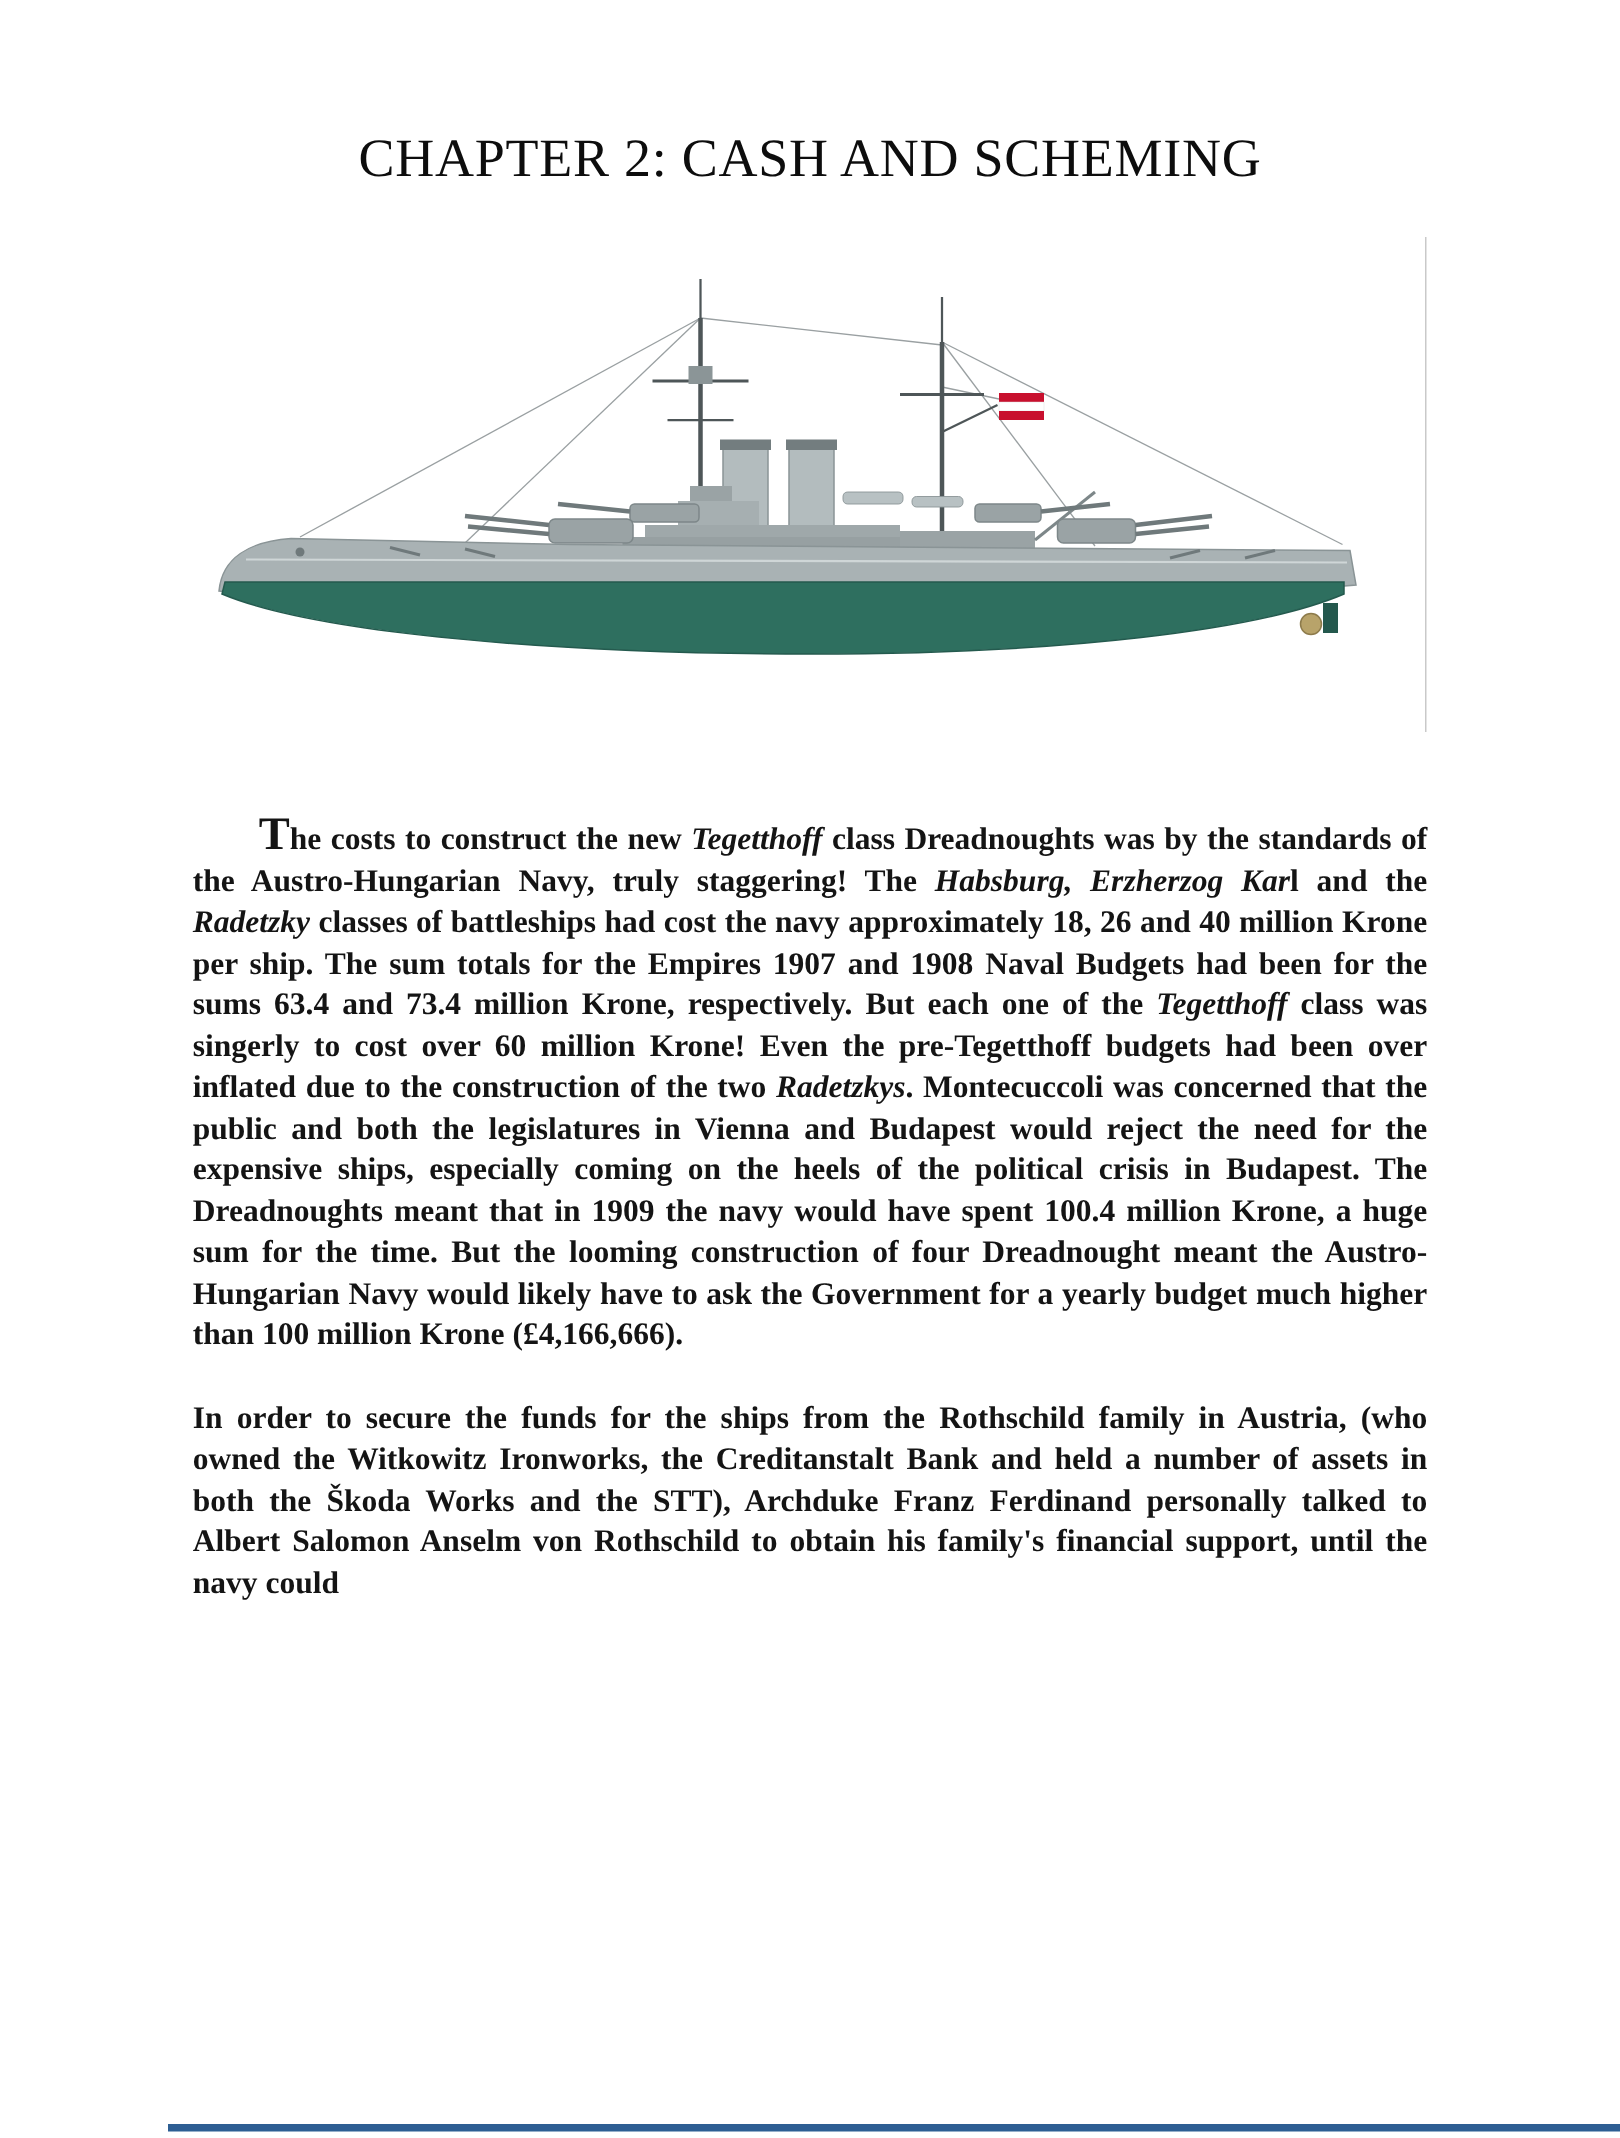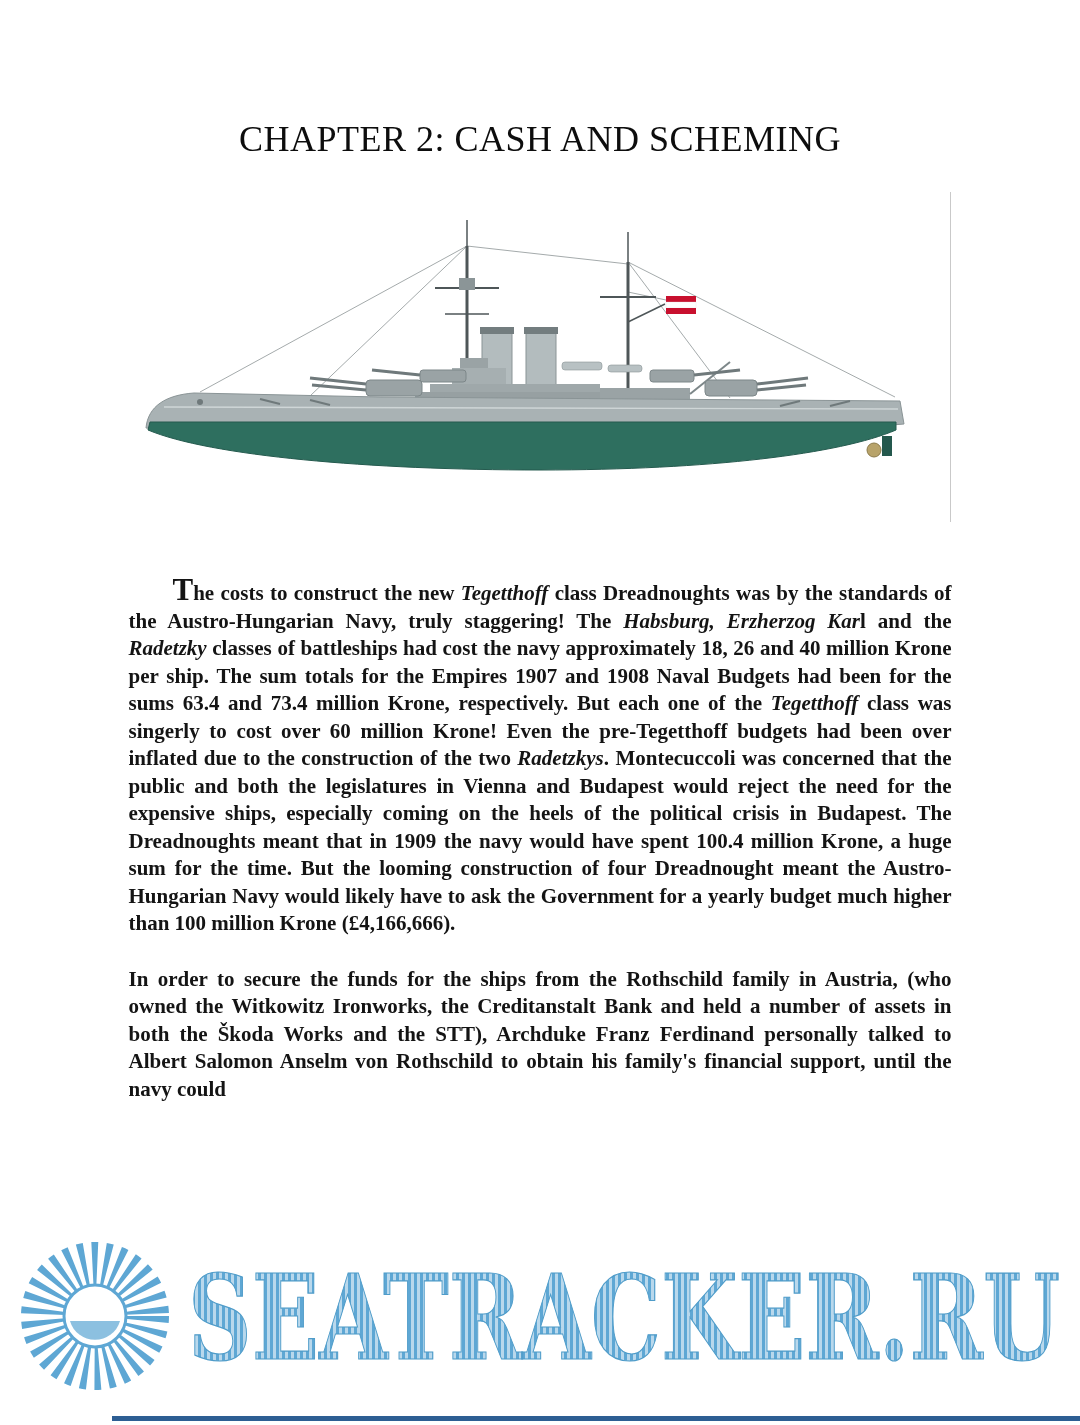--- a/index.html
+++ b/index.html
@@ -6,21 +6,21 @@
   .page {
     position:relative;
     width:1080px; height:1425px;
     margin:0 auto;
     background:#ffffff;
     font-family:"Liberation Serif", serif;
     color:#141414;
     overflow:hidden;
   }
   .chapter-title {
-    padding-top:118px;
+    padding-top:84px;
     text-align:center;
     font-size:36px;
     font-weight:400;
     letter-spacing:0.5px;
     color:#0d0d0d;
   }
   .illustration {
     width:820px; height:330px;
     margin:32px auto 0 auto;
     position:relative;
@@ -137,34 +137,16 @@
         <rect x="752" y="244" width="10" height="20" fill="#24584d"></rect>
       </g>
     </svg>
   </div>
 
   <div class="body-text">
     <p class="indent-first"><span class="drop-cap">T</span><span><span>he costs to construct the new </span><span class="italic">Tegetthoff</span><span> class Dreadnoughts was by the standards of the Austro-Hungarian Navy, truly staggering!  The </span><span class="italic">Habsburg, Erzherzog Kar</span><span>l and the </span><span class="italic">Radetzky</span><span> classes of battleships had cost the navy approximately 18, 26 and 40 million Krone per ship. The sum totals for the Empires 1907 and 1908 Naval Budgets had been for the sums 63.4 and 73.4 million Krone, respectively. But each one of the </span><span class="italic">Tegetthoff</span><span> class was singerly to cost over 60 million Krone!  Even the pre-Tegetthoff budgets had been over inflated due to the construction of the two </span><span class="italic">Radetzkys</span><span>. Montecuccoli was concerned that the public and both the legislatures in Vienna and Budapest would reject the need for the expensive ships, especially coming on the heels of the political crisis in Budapest. The Dreadnoughts meant that in 1909 the navy would have spent 100.4 million Krone, a huge sum for the time. But the looming construction of four Dreadnought meant the Austro-Hungarian Navy would likely have to ask the Government for a yearly budget much higher than 100 million Krone (£4,166,666).</span></span></p>
     <p><span><span>In order to secure the funds for the ships from the Rothschild family in Austria, (who owned the Witkowitz Ironworks, the Creditanstalt Bank and held a number of assets in both the Škoda Works and the STT), Archduke Franz Ferdinand personally talked to Albert Salomon Anselm von Rothschild to obtain his family's financial support, until the navy could</span></span></p>
   </div>
 
-  <div class="watermark">
-    <svg viewBox="0 0 1080 170" xmlns="http://www.w3.org/2000/svg">
-      <defs>
-        <pattern id="wmstripes" width="6" height="6" patternUnits="userSpaceOnUse">
-          <rect width="6" height="6" fill="#b9d8ec"></rect>
-          <rect width="3" height="6" fill="#5ea7d4"></rect>
-        </pattern>
-      </defs>
-
-      <g>
-        <circle cx="95" cy="85" r="52" fill="none" stroke="#5ea7d4" stroke-width="44" stroke-dasharray="5 6"></circle>
-        <circle cx="95" cy="85" r="31" fill="#ffffff" stroke="#5ea7d4" stroke-width="3"></circle>
-        <path d="M 70 90 A 26 26 0 0 0 120 90 Z" fill="#8cc0e0"></path>
-      </g>
-
-      <text x="188" y="128" textLength="872" lengthAdjust="spacingAndGlyphs" font-family="DejaVu Serif, serif" font-weight="bold" font-size="118" fill="url(#wmstripes)" stroke="#4f9cc9" stroke-width="1.2">SEATRACKER.RU</text>
-    </svg>
-  </div>
 
   <div class="bottom-line"></div>
 
 </div>
 
 </body></html>

